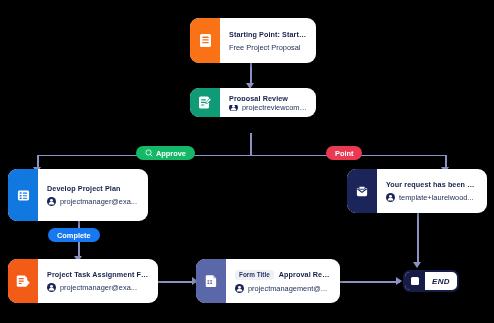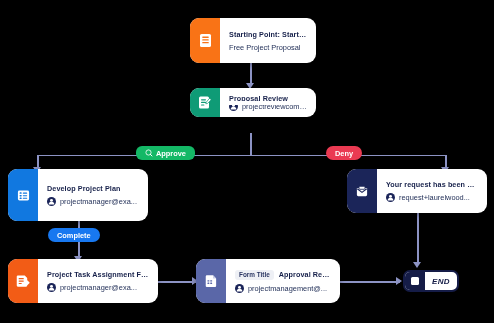--- a/index.html
+++ b/index.html
@@ -58,21 +58,21 @@
     font-size: 7.2px;
     font-weight: bold;
     color: #16204a;
     letter-spacing: 0.1px;
     white-space: nowrap;
     overflow: hidden;
     text-overflow: ellipsis;
   }
   .node-sub {
     display: flex;
-    align-items: flex-end;
+    align-items: center;
     gap: 4px;
     font-size: 7.4px;
     color: #1d2b54;
     white-space: nowrap;
     overflow: hidden;
   }
   .node-sub .txt {
     overflow: hidden;
     text-overflow: ellipsis;
     white-space: nowrap;
@@ -199,30 +199,30 @@
         <svg class="avatar-icon" viewBox="0 0 16 16" aria-hidden="true">
           <circle cx="8" cy="8" r="8" fill="#1b2559"></circle>
           <circle cx="8" cy="6" r="2.6" fill="#ffffff"></circle>
           <path d="M3 13.4a5 5 0 0 1 10 0z" fill="#ffffff"></path>
         </svg>
         <span class="txt">projectreviewcommitt...</span>
       </div>
     </div>
   </div>
 
-  <div class="chip chip-approve" style="left:136px; top:146px;border-radius:6px;">
+  <div class="chip chip-approve" style="left:136px; top:146px;">
     <svg width="8" height="8" viewBox="0 0 16 16" aria-hidden="true">
       <circle cx="7" cy="7" r="5.2" fill="none" stroke="#ffffff" stroke-width="1.6"></circle>
       <path d="M10.5 10.5 L14 14" stroke="#ffffff" stroke-width="2" stroke-linecap="round"></path>
     </svg>
     <span>Approve</span>
   </div>
 
   <div class="chip chip-deny" style="left:326px; top:146px;">
-    <span>Deny</span>
+    <span>Point</span>
   </div>
 
   <div class="node" style="left:8px; top:169px; width:140px; height:52px;">
     <div class="node-icon" style="background:#1178e0;">
       <svg width="13" height="13" viewBox="0 0 14 14" aria-hidden="true">
         <rect x="1" y="1.5" width="12" height="11" rx="1.6" fill="#ffffff"></rect>
         <rect x="2.8" y="3.6" width="2.2" height="1.6" rx="0.4" fill="#1178e0"></rect>
         <rect x="6.2" y="3.9" width="4.8" height="1.1" rx="0.5" fill="#1178e0"></rect>
         <rect x="2.8" y="6.4" width="2.2" height="1.6" rx="0.4" fill="#1178e0"></rect>
         <rect x="6.2" y="6.7" width="4.8" height="1.1" rx="0.5" fill="#1178e0"></rect>
@@ -252,21 +252,21 @@
       </svg>
     </div>
     <div class="node-body">
       <div class="node-title">Your request has been denied.</div>
       <div class="node-sub">
         <svg class="avatar-icon" viewBox="0 0 16 16" aria-hidden="true">
           <circle cx="8" cy="8" r="8" fill="#1b2559"></circle>
           <circle cx="8" cy="6" r="2.6" fill="#ffffff"></circle>
           <path d="M3 13.4a5 5 0 0 1 10 0z" fill="#ffffff"></path>
         </svg>
-        <span class="txt">request+laurelwood...</span>
+        <span class="txt">template+laurelwood...</span>
       </div>
     </div>
   </div>
 
   <div class="chip chip-complete" style="left:48px; top:228px;">
     <span>Complete</span>
   </div>
 
   <div class="node" style="left:8px; top:259px; width:150px; height:44px;">
     <div class="node-icon" style="background:#f25c16;">

